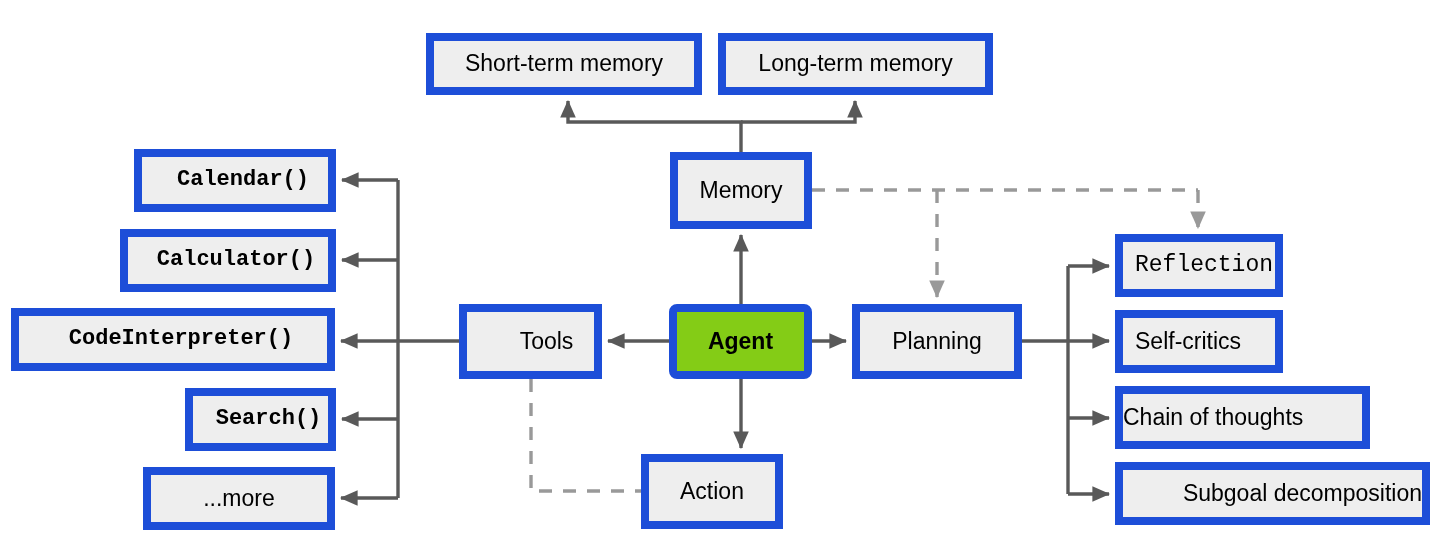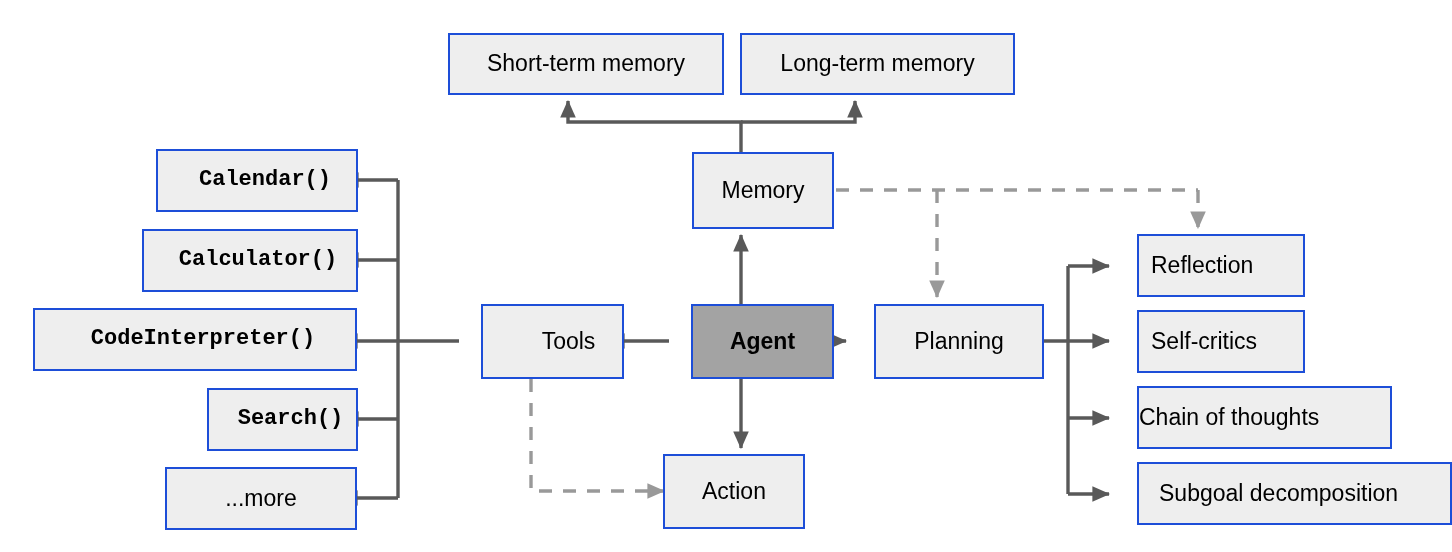--- a/index.html
+++ b/index.html
@@ -28,39 +28,39 @@
     height: 552px;
     pointer-events: none;
   }
   .node {
     position: absolute;
     box-sizing: border-box;
     display: flex;
     align-items: center;
     justify-content: center;
     background: #eeeeee;
-    border: 2px solid #1d4ed8;
+    border: 8px solid #1d4ed8;
     color: #000000;
     font-size: 23px;
     line-height: 1.1;
     text-align: center;
     white-space: nowrap;
     z-index: 2;
-    margin-left: 22px;
   }
   .node.mono {
     font-family: "Liberation Mono", "DejaVu Sans Mono", monospace;
     font-weight: bold;
     font-size: 22px;
     letter-spacing: 0px;
     padding-left: 16px;
   }
   .node.agent {
-    background: #a3a3a3;
+    background: #84cc16;
     font-weight: bold;
+    border-radius: 8px;
   }
   .node.plain {
     font-family: "Liberation Sans", sans-serif;
   }
 </style>
 </head>
 <body>
 
 <div id="diagram">
 
@@ -145,26 +145,26 @@
   <div class="node mono" style="left:11px; top:308px; width:324px; height:63px;">
     <span>CodeInterpreter()</span>
   </div>
   <div class="node mono" style="left:185px; top:388px; width:151px; height:63px;">
     <span>Search()</span>
   </div>
   <div class="node plain" style="left:143px; top:467px; width:192px; height:63px;">
     <span>...more</span>
   </div>
 
-  <div class="node plain" style="left:1115px; top:234px; width:168px; height:63px; justify-content:flex-start; padding-left:12px;">
+  <div class="node plain" style="left:1115px; top:234px; width:168px; height:63px; justify-content:flex-start; padding-left:12px;font-family:Liberation Mono, monospace;">
     <span>Reflection</span>
   </div>
   <div class="node plain" style="left:1115px; top:310px; width:168px; height:63px; justify-content:flex-start; padding-left:12px;">
     <span>Self-critics</span>
   </div>
   <div class="node plain" style="left:1115px; top:386px; width:255px; height:63px; justify-content:flex-start; ">
     <span>Chain of thoughts</span>
   </div>
-  <div class="node plain" style="left:1115px; top:462px; width:315px; height:63px; justify-content:flex-start; padding-left:20px;">
+  <div class="node plain" style="left:1115px; top:462px; width:315px; height:63px; justify-content:flex-end; padding-left:20px;">
     <span>Subgoal decomposition</span>
   </div>
 
 </div>
 
 </body></html>

